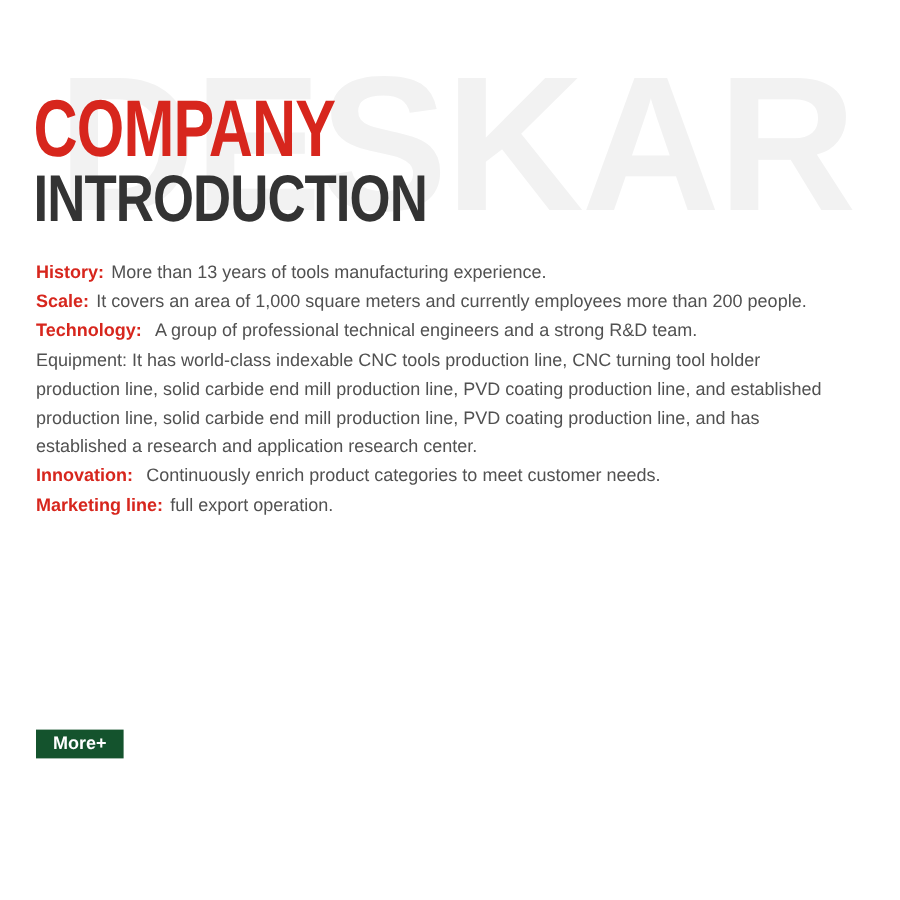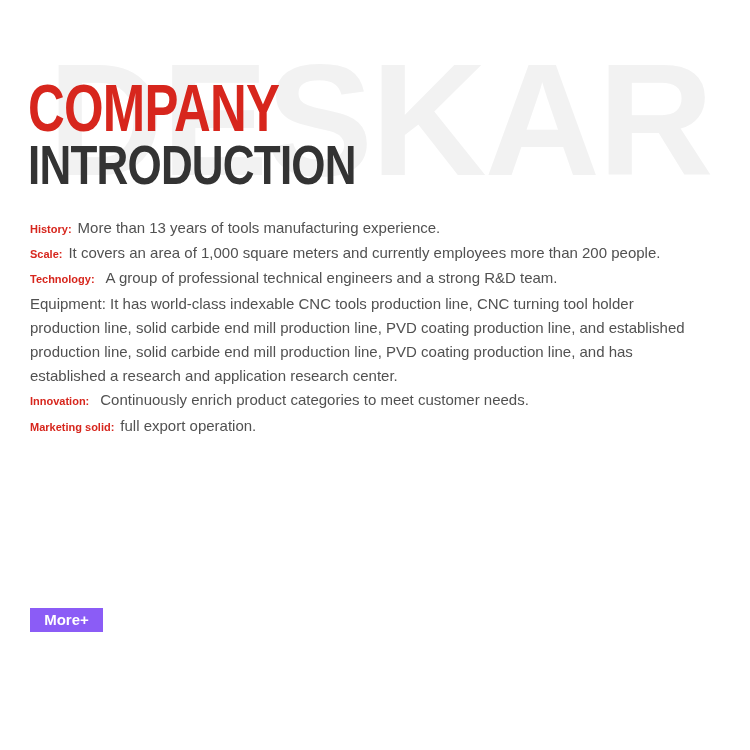--- a/index.html
+++ b/index.html
@@ -59,35 +59,35 @@
     width: 718px;
   }
   .line {
     margin: 0;
     font-size: 15px;
     line-height: 24.2px;
     color: #515151;
     white-space: nowrap;
   }
   .label {
-    font-size: 11px;
+    font-size: 15px;
     font-weight: 700;
     color: #d7261d;
     margin-right: 6px;
     text-align: right;
   }
   .label.sp2 { margin-right: 11px; }
   .label:empty { display: none; margin: 0; }
   .more-btn {
     position: absolute;
     left: 30px;
     top: 608px;
     width: 73px;
     height: 24px;
-    background: #8b5cf6;
+    background: #14532d;
     color: #ffffff;
     border: none;
     font-family: "Liberation Sans", sans-serif;
     font-size: 15px;
     font-weight: 700;
     line-height: 24px;
     text-align: center;
     padding: 0;
     cursor: pointer;
   }
@@ -121,19 +121,19 @@
 
     <div>
       <p class="line">production line, solid carbide end mill production line, PVD coating production line, and has</p>
       <p class="line">established a research and application research center.</p>
     </div>
 
     <p class="line"><span class="label sp2">Innovation:</span><span>Continuously enrich product categories to meet customer needs.</span></p>
 
 
 
-    <p class="line"><span class="label">Marketing solid:</span><span>full export operation.</span></p>
+    <p class="line"><span class="label">Marketing line:</span><span>full export operation.</span></p>
 
   </div>
 
   <button class="more-btn">More+</button>
 
 </div>
 
 </body></html>

